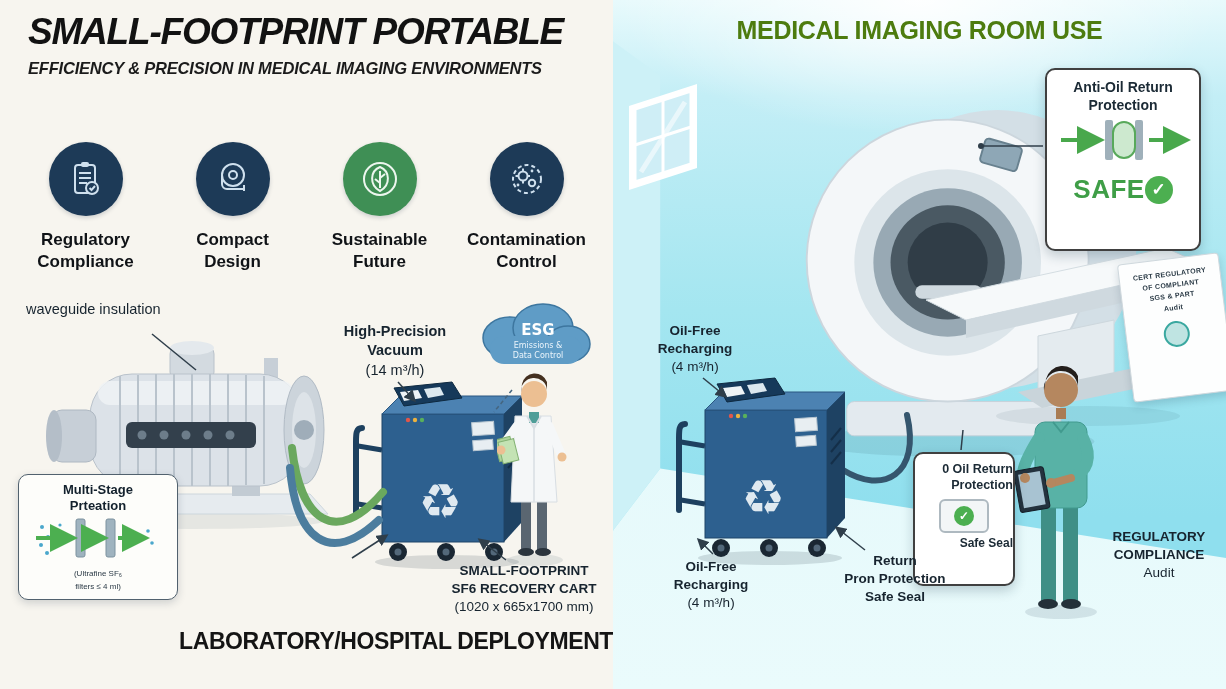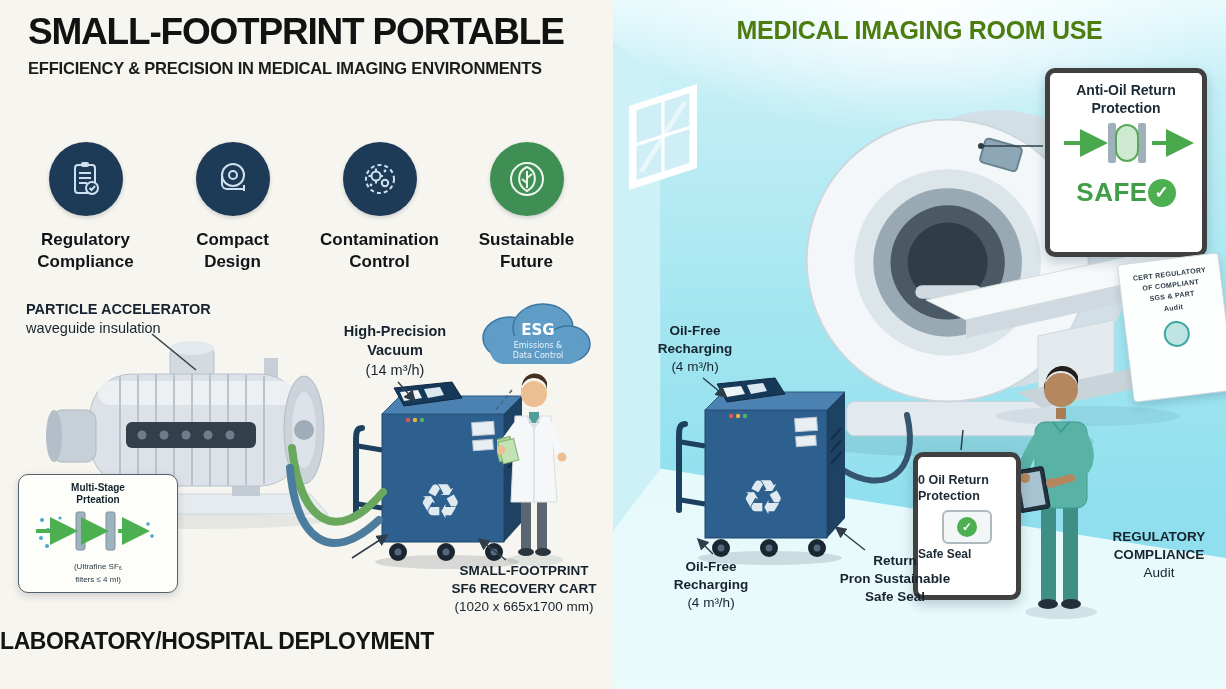--- a/index.html
+++ b/index.html
@@ -3,60 +3,60 @@
 <meta charset="utf-8">
 <style>
   html,body{margin:0;padding:0;background:#ffffff;}
   #canvas{position:relative;width:1226px;height:689px;overflow:hidden;
           font-family:"Liberation Sans",sans-serif;color:#16222e;}
   .abs{position:absolute;}
   svg text{font-family:"DejaVu Sans","Liberation Sans",sans-serif;}
 
   
   .panel-left{position:absolute;left:0;top:0;width:613px;height:689px;background:#f7f5ef;}
-  .title-block{position:absolute;left:28px;top:12px;width:575px;}
+  .title-block{position:absolute;left:28px;top:12px;width:575px;font-style:italic;}
   .h1{font-size:37px;font-weight:800;letter-spacing:-1.2px;line-height:1.09;color:#121212;}
   .subtitle{font-size:16.5px;font-weight:600;margin-top:7px;letter-spacing:-0.2px;color:#1b1b1b;}
   .features{position:absolute;left:12px;top:142px;width:590px;display:flex;}
   .feature{width:147px;display:flex;flex-direction:column;align-items:center;}
   .fcircle{width:74px;height:74px;border-radius:50%;display:flex;align-items:center;justify-content:center;
            box-shadow:0 2px 4px rgba(20,40,60,.18);}
   .fcircle.navy{background:#1d3a57;}
   .fcircle.green{background:#3f8f55;}
   .flabel{margin-top:13px;text-align:center;font-size:17px;font-weight:700;line-height:1.32;color:#101317;}
   .lbl{position:absolute;line-height:1.33;color:#17242f;}
   .lbl .b{font-weight:700;}
   .lbl.center{text-align:center;}
   .l-fs{font-size:14.5px;}
   .ms-box{position:absolute;left:18px;top:474px;width:150px;background:#fdfdfa;border:1.5px solid #51616e;
           border-radius:10px;box-shadow:0 3px 8px rgba(20,40,60,.18);padding:7px 4px 6px;text-align:center;}
-  .ms-title{font-size:10px;font-weight:700;line-height:1.2;color:#12202c;}
+  .ms-title{font-size:13px;font-weight:700;line-height:1.2;color:#12202c;}
   .ms-cap{font-size:8px;line-height:1.35;color:#2b3a46;margin-top:2px;}
-  .footer{position:absolute;left:0;top:628px;width:613px;text-align:left;
+  .footer{position:absolute;left:0;top:628px;width:613px;text-align:right;
           font-size:23px;font-weight:800;letter-spacing:-0.4px;color:#141414;}
 
   
   .panel-right{position:absolute;left:613px;top:0;width:613px;height:689px;background:#bdecf4;}
   .rp-wall{position:absolute;inset:0;background:linear-gradient(180deg,#e8fafc 0%,#c3eef6 14%,#a4e6f0 45%,#8fdfee 75%);}
   .rp-leftwall{position:absolute;inset:0;background:#cdf1f7;
       clip-path:polygon(0 6%,7.7% 11%,7.7% 68%,0 77%);}
   .rp-floor{position:absolute;inset:0;background:linear-gradient(180deg,#def6f9 0%,#eafbfc 100%);
       clip-path:polygon(0 77%,7.7% 68%,100% 81%,100% 100%,0 100%);}
   .rp-glow{position:absolute;inset:0;background:radial-gradient(ellipse 70% 28% at 50% 0%,rgba(255,255,255,.95),rgba(255,255,255,0) 70%);}
   .rp-title{position:absolute;left:0;top:16px;width:613px;text-align:center;
             font-size:25px;font-weight:800;letter-spacing:-0.3px;color:#4d7c0f;}
-  .callout{position:absolute;background:#ffffff;border:5px solid #404040;border-radius:10px;
+  .callout{position:absolute;background:#ffffff;border:2px solid #404040;border-radius:10px;
            box-shadow:0 5px 12px rgba(20,50,70,.22);}
   .anti-oil{left:432px;top:68px;width:152px;height:170px;text-align:center;padding-top:9px;}
   .anti-title{font-size:14px;font-weight:700;line-height:1.25;color:#1b2a35;}
   .safe-row{display:flex;align-items:center;justify-content:center;margin-top:4px;}
   .safe-word{font-size:26px;font-weight:800;color:#3f9e47;letter-spacing:.5px;}
   .check-circle{width:28px;height:28px;border-radius:50%;background:#4caf50;color:#fff;
                 display:flex;align-items:center;justify-content:center;font-size:17px;font-weight:700;}
-  .oor{left:300px;top:452px;width:98px;height:122px;text-align:left;padding-top:16px;}
+  .oor{left:300px;top:452px;width:98px;height:122px;text-align:right;padding-top:8px;}
   .oor-line{font-size:12.5px;font-weight:700;line-height:1.25;color:#1b2a35;}
   .seal{width:46px;height:30px;border:2px solid #aeb9c0;border-radius:6px;background:#f3f6f7;
         margin:6px auto 3px;display:flex;align-items:center;justify-content:center;}
   .seal .check-circle{width:20px;height:20px;font-size:12px;}
   .oor-seal-label{font-size:12px;font-weight:700;color:#1b2a35;}
   .cert{position:absolute;left:512px;top:258px;width:92px;height:128px;background:#fdfefe;
         border:1px solid #cfd8dd;border-radius:4px;transform:rotate(-7deg);
         box-shadow:0 4px 8px rgba(20,50,70,.18);padding:9px 4px 0;text-align:center;}
   .cert-line{font-size:7px;font-weight:700;letter-spacing:.3px;color:#2a3a46;line-height:1.6;}
   .cert-seal{width:22px;height:22px;border-radius:50%;background:#bfe4e2;border:2px solid #3aa8a0;
@@ -137,51 +137,51 @@
             <path d="M11 18 v9 a5 5 0 0 0 5 5 h17"></path>
             <line x1="33" y1="28" x2="33" y2="34"></line>
           </svg>
         </div>
         <div class="flabel">
           <div>Compact</div>
           <div>Design</div>
         </div>
       </div>
       <div class="feature">
+        <div class="fcircle green">
+          <svg width="44" height="44" viewBox="0 0 44 44" fill="none" stroke="#ecf6ee" stroke-width="2">
+            <circle cx="22" cy="22" r="16"></circle>
+            <path d="M22 10 C32 14 33 28 22 34 C11 28 12 14 22 10 Z"></path>
+            <path d="M22 14 V31"></path>
+            <path d="M22 21 L27 17"></path>
+              <path d="M22 26 L17 22"></path>
+          </svg>
+        </div>
+        <div class="flabel">
+          <div>Sustainable</div>
+          <div>Future</div>
+        </div>
+      </div>
+      <div class="feature">
         <div class="fcircle navy">
           <svg width="44" height="44" viewBox="0 0 44 44" fill="none" stroke="#cfe0ee" stroke-width="2">
             <circle cx="22" cy="22" r="14" stroke-dasharray="4 3"></circle>
             <circle cx="18" cy="19" r="4.5"></circle>
               <circle cx="27" cy="26" r="3.2"></circle>
             <line x1="18" y1="11.5" x2="18" y2="14.5"></line>
               <line x1="18" y1="23.5" x2="18" y2="26.5"></line>
             <line x1="10.5" y1="19" x2="13.5" y2="19"></line>
               <line x1="22.5" y1="19" x2="25" y2="19"></line>
             <circle cx="27" cy="14" r="1.4" fill="#cfe0ee" stroke="none"></circle>
             <circle cx="13" cy="28" r="1.4" fill="#cfe0ee" stroke="none"></circle>
           </svg>
         </div>
         <div class="flabel">
           <div>Contamination</div>
           <div>Control</div>
-        </div>
-      </div>
-      <div class="feature">
-        <div class="fcircle green">
-          <svg width="44" height="44" viewBox="0 0 44 44" fill="none" stroke="#ecf6ee" stroke-width="2">
-            <circle cx="22" cy="22" r="16"></circle>
-            <path d="M22 10 C32 14 33 28 22 34 C11 28 12 14 22 10 Z"></path>
-            <path d="M22 14 V31"></path>
-            <path d="M22 21 L27 17"></path>
-              <path d="M22 26 L17 22"></path>
-          </svg>
-        </div>
-        <div class="flabel">
-          <div>Sustainable</div>
-          <div>Future</div>
         </div>
       </div>
     </div>
 
     <svg class="abs" style="left:42px;top:318px" width="310" height="215" viewBox="0 0 310 215">
       <ellipse cx="150" cy="203" rx="132" ry="8" fill="rgba(30,60,80,.08)"></ellipse>
       <polygon points="18,176 268,176 286,196 36,196" fill="#e6ebef" stroke="#cdd6dc"></polygon>
       <rect x="70" y="158" width="28" height="20" fill="#c2cbd3"></rect>
       <rect x="190" y="158" width="28" height="20" fill="#c2cbd3"></rect>
       <rect x="128" y="28" width="44" height="34" rx="8" fill="#d3dae0" stroke="#b9c2cb"></rect>
@@ -278,21 +278,20 @@
         <rect x="74" y="6" width="9" height="38" rx="2" fill="#9fb3bf" stroke="#7d929f"></rect>
         <line x1="4" y1="25" x2="38" y2="25" stroke="#4caf50" stroke-width="4" marker-end="url(#gah)"></line>
         <line x1="56" y1="25" x2="69" y2="25" stroke="#4caf50" stroke-width="4" marker-end="url(#gah)"></line>
         <line x1="86" y1="25" x2="110" y2="25" stroke="#4caf50" stroke-width="4" marker-end="url(#gah)"></line>
       </svg>
       <div class="ms-cap">(Ultrafine SF₆</div>
       <div class="ms-cap">filters ≤ 4 ml)</div>
     </div>
 
     <div class="lbl l-fs" style="left:26px;top:300px;width:195px">
-      <div class="b">PARTICLE ACCELERATOR</div>
       <div>waveguide insulation</div>
     </div>
     <div class="lbl l-fs center" style="left:330px;top:322px;width:130px">
       <div class="b">High-Precision</div>
       <div class="b">Vacuum</div>
       <div>(14 m³/h)</div>
     </div>
     <div class="lbl center" style="left:438px;top:562px;width:172px;font-size:13.5px">
       <div class="b">SMALL-FOOTPRINT</div>
       <div class="b">SF6 RECOVERY CART</div>
@@ -429,21 +428,21 @@
       <div class="b">Recharging</div>
       <div>(4 m³/h)</div>
     </div>
     <div class="lbl r-fs center" style="left:38px;top:558px;width:120px">
       <div class="b">Oil-Free</div>
       <div class="b">Recharging</div>
       <div>(4 m³/h)</div>
     </div>
     <div class="lbl r-fs center" style="left:212px;top:552px;width:140px">
       <div class="b">Return</div>
-      <div class="b">Pron Sustainable</div>
+      <div class="b">Pron Protection</div>
       <div class="b">Safe Seal</div>
     </div>
     <div class="lbl r-fs center" style="left:478px;top:528px;width:136px">
       <div class="b">REGULATORY</div>
       <div class="b">COMPLIANCE</div>
       <div>Audit</div>
     </div>
 
     <svg class="abs" style="left:0;top:0" width="613" height="689" viewBox="0 0 613 689" pointer-events="none">
       <defs>

